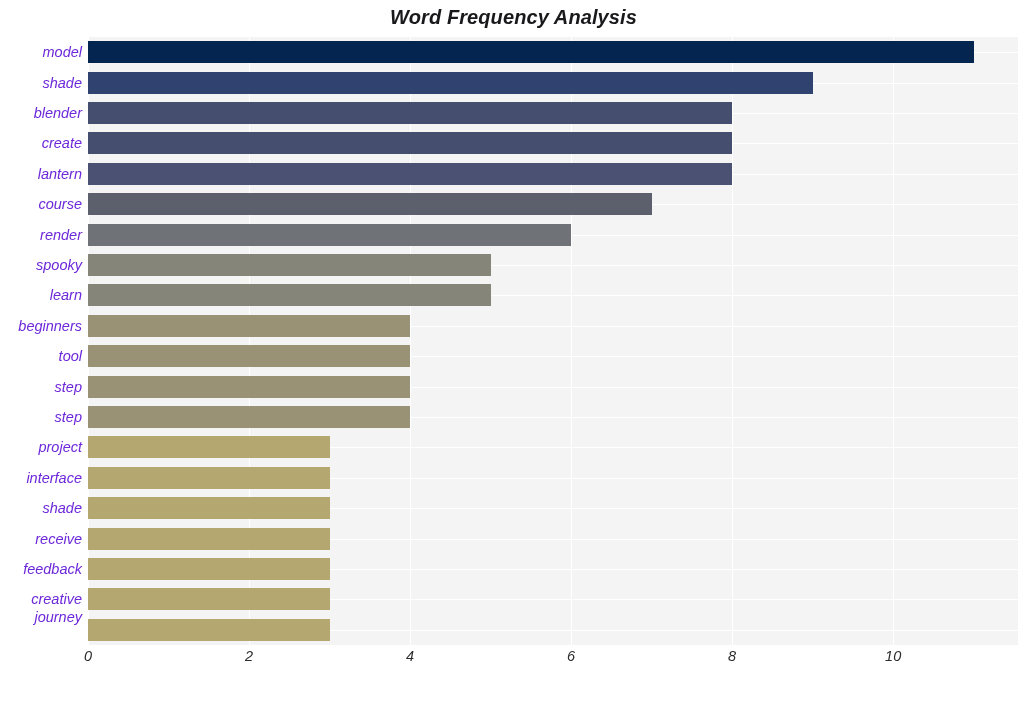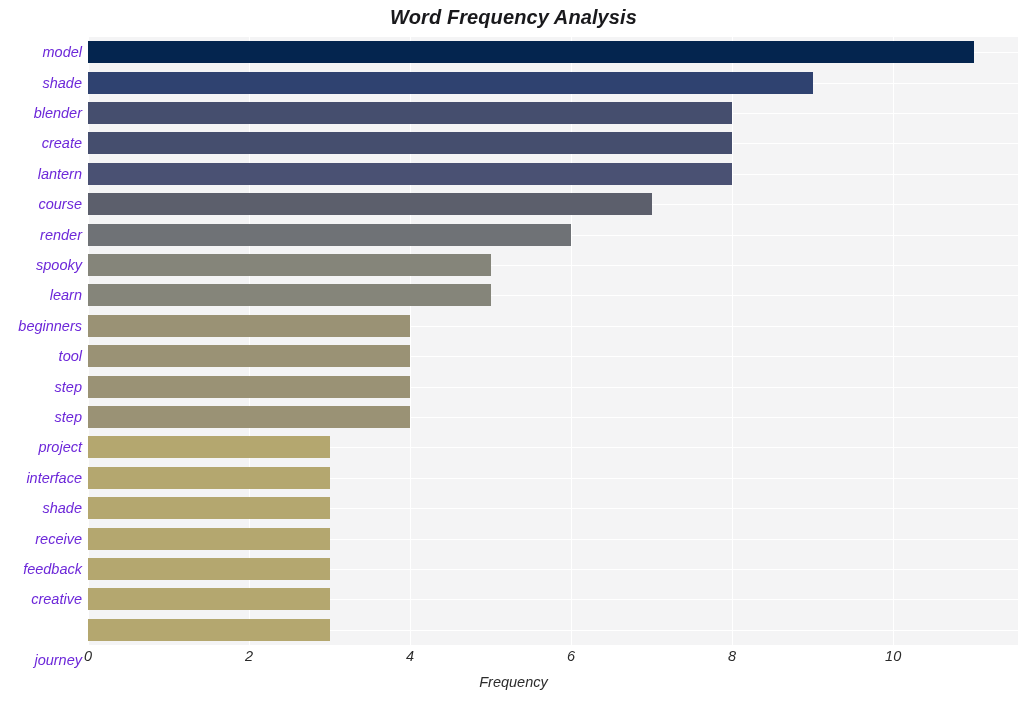--- a/index.html
+++ b/index.html
@@ -183,25 +183,24 @@
       <div class="ytick-label" style="top: 277.8px;">beginners</div>
       <div class="ytick-label" style="top: 308.2px;">tool</div>
       <div class="ytick-label" style="top: 338.6px;">step</div>
       <div class="ytick-label" style="top: 369px;">step</div>
       <div class="ytick-label" style="top: 399.4px;">project</div>
       <div class="ytick-label" style="top: 429.8px;">interface</div>
       <div class="ytick-label" style="top: 460.2px;">shade</div>
       <div class="ytick-label" style="top: 490.6px;">receive</div>
       <div class="ytick-label" style="top: 521px;">feedback</div>
       <div class="ytick-label" style="top: 551.4px;">creative</div>
-      <div class="ytick-label" style="top: 612px;">journey</div>
+      <div class="ytick-label" style="top: 569px;">journey</div>
     </div>
   <div id="xlabels">
       <div class="xtick-label" style="left: 0px;">0</div>
       <div class="xtick-label" style="left: 161.039px;">2</div>
       <div class="xtick-label" style="left: 322.078px;">4</div>
       <div class="xtick-label" style="left: 483.117px;">6</div>
       <div class="xtick-label" style="left: 644.156px;">8</div>
       <div class="xtick-label" style="left: 805.195px;">10</div>
     </div>
-  <div id="xaxis-title">Frequency</div>
 
 </div>
 
 </body></html>

